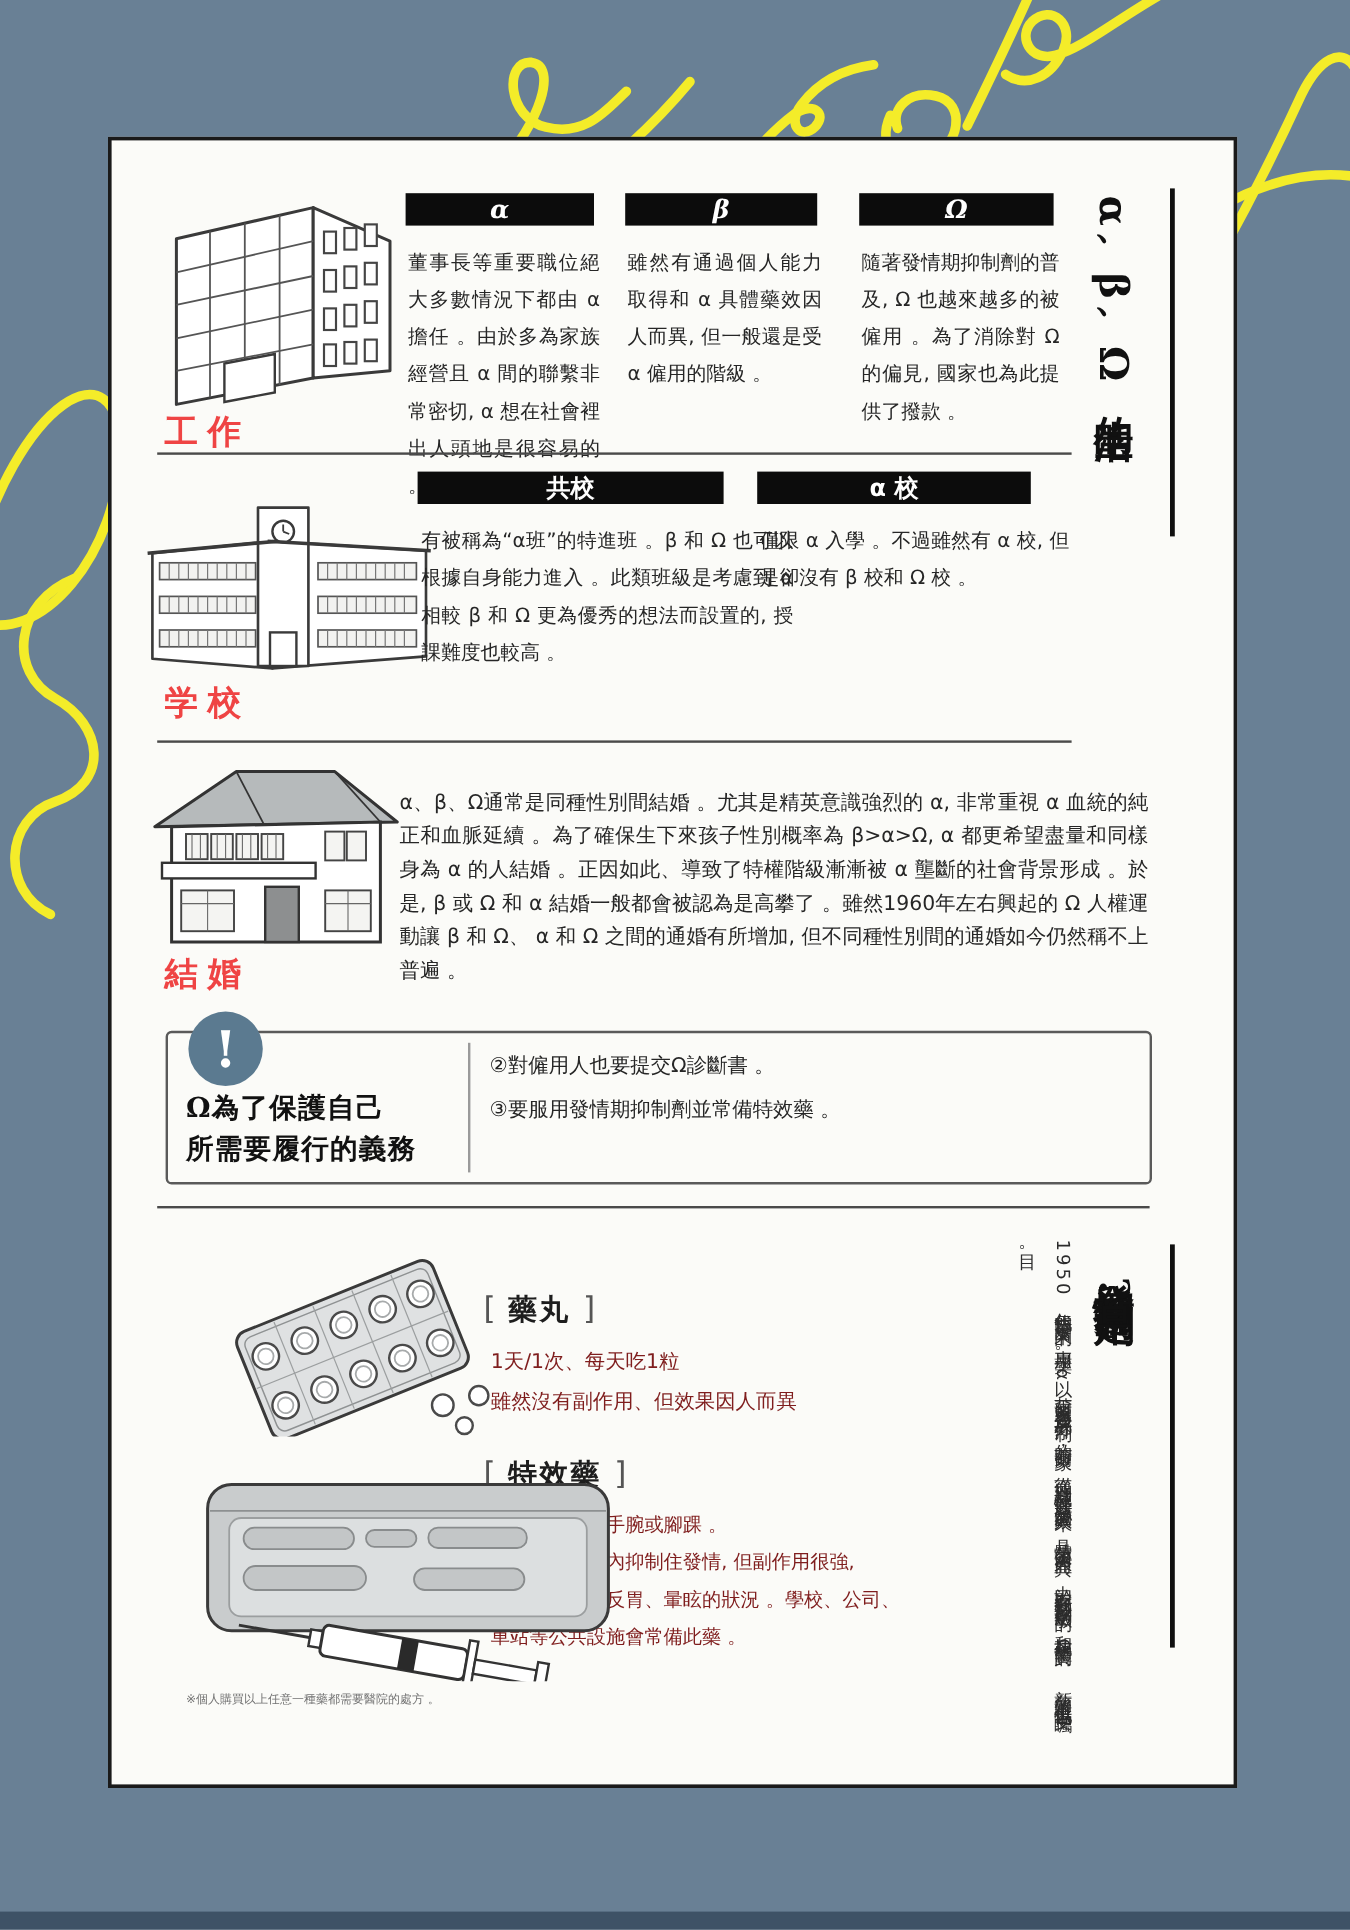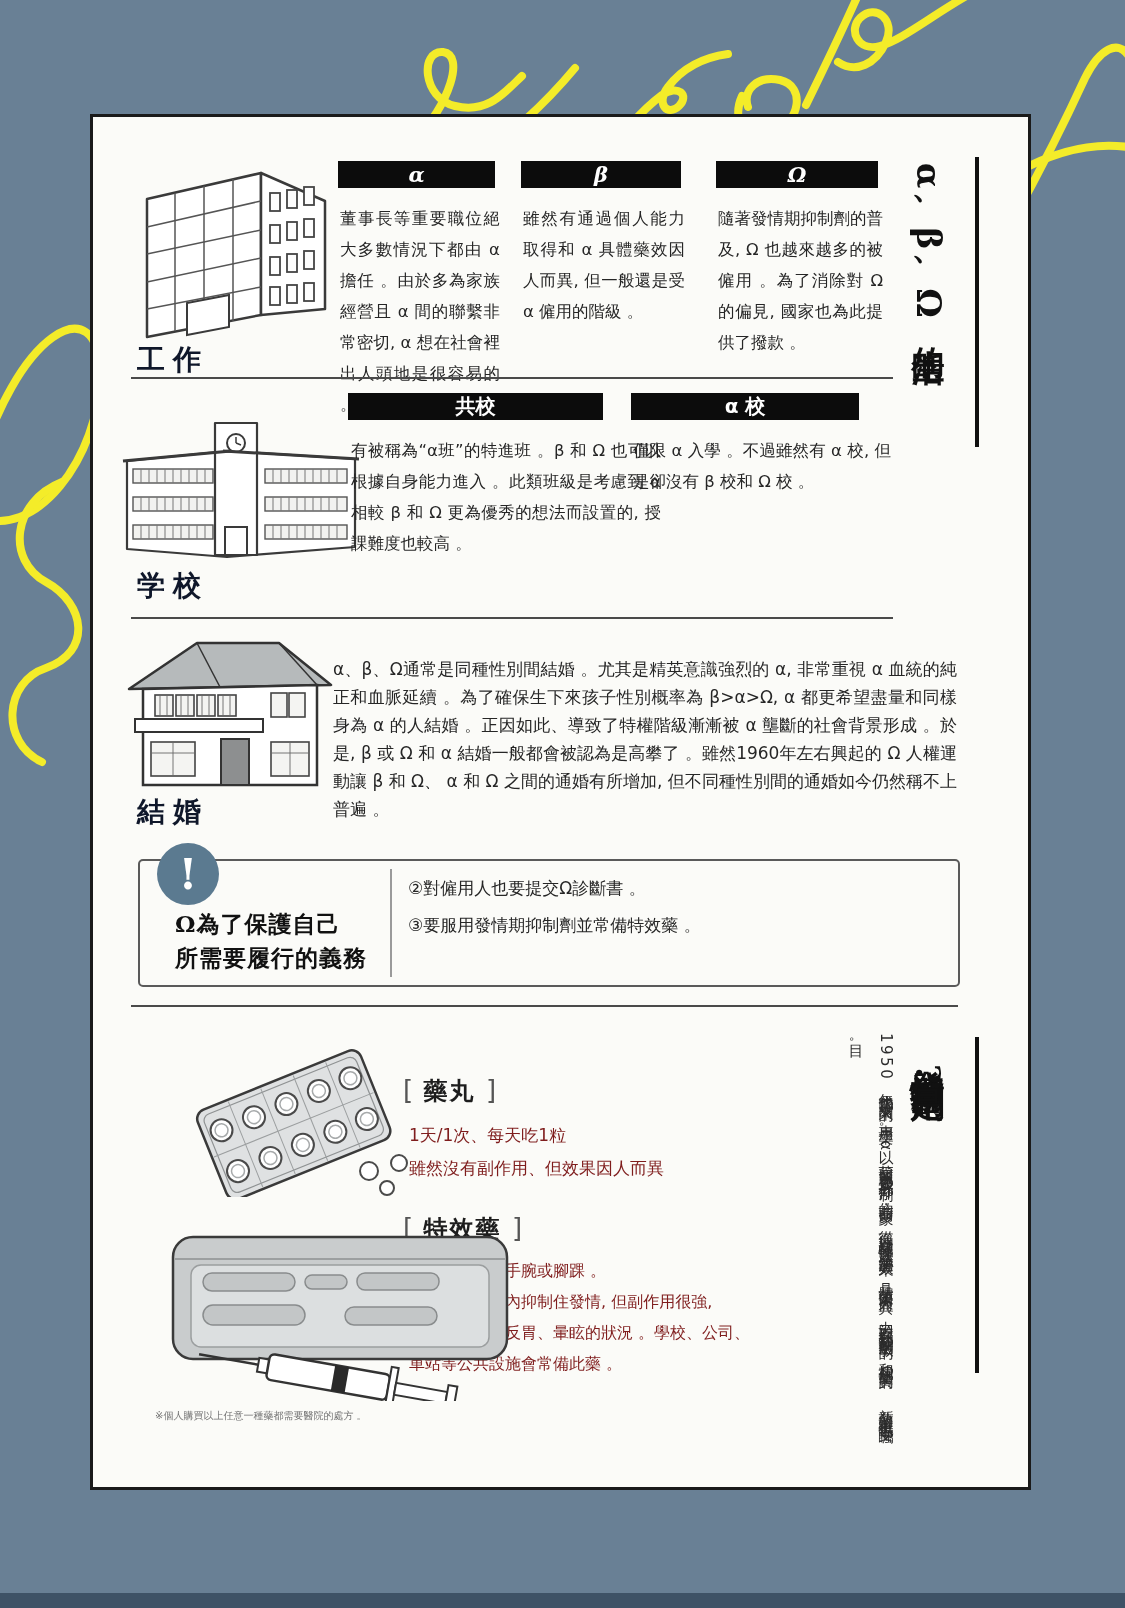--- a/index.html
+++ b/index.html
@@ -16,31 +16,31 @@
     background:#fbfbf8;border:3px solid #1a1a1a;box-sizing:border-box;
   }
   .abs{position:absolute;}
   
   .bar{background:#0c0c0c;color:#fff;text-align:center;height:27px;line-height:27px;
        font-weight:bold;font-size:18px;}
   .greek{font-style:italic;font-family:"DejaVu Serif","Liberation Serif",serif;font-size:21px;font-weight:bold;}
   .coltext{font-size:16.5px;line-height:31px;color:#262626;text-align:justify;word-break:break-all;}
   .smalltext{font-size:16.5px;line-height:30px;color:#262626;text-align:justify;word-break:break-all;}
   .section-label{font-family:"DejaVu Serif","Liberation Serif",serif;font-weight:bold;
-       font-size:28px;letter-spacing:8px;color:#0f172a;}
+       font-size:28px;letter-spacing:8px;color:#ef4444;}
   .vtitle{writing-mode:vertical-rl;text-orientation:mixed;
        font-family:"DejaVu Serif","Liberation Serif",serif;font-weight:bold;color:#111;}
   .vrule{background:#101010;width:4px;}
   .hdiv{background:#4a4a4a;height:2px;}
   .obl-box{border:2px solid #5a5a5a;border-radius:5px;background:#fbfbf8;box-sizing:border-box;}
   .alert-circle{width:62px;height:62px;border-radius:50%;background:#5b7a90;color:#fff;
        display:flex;align-items:center;justify-content:center;
        font-weight:bold;font-size:42px;font-family:"DejaVu Serif","Liberation Serif",serif;}
   .obl-title{font-family:"DejaVu Serif","Liberation Serif",serif;font-weight:bold;font-size:23px;
-       line-height:34px;color:#111;letter-spacing:1px;margin-left:20px;}
+       line-height:34px;color:#111;letter-spacing:1px;}
   .obl-items{font-size:17px;line-height:37px;color:#262626;}
   .vdiv{width:2px;background:#9a9a9a;}
   .med-head{font-weight:bold;font-size:24px;color:#1d1d1d;letter-spacing:2px;text-align:right;}
   .med-head .bracket{font-weight:normal;color:#555;font-size:26px;letter-spacing:0;}
   .med-lines{font-size:17px;line-height:33px;color:#7f1d1d;}
   .note{font-size:10px;color:#737373;}
   .vbody{writing-mode:vertical-rl;text-orientation:mixed;font-size:15px;line-height:30px;
        letter-spacing:2.5px;color:#2b2b2b;}
 </style>
 </head>

